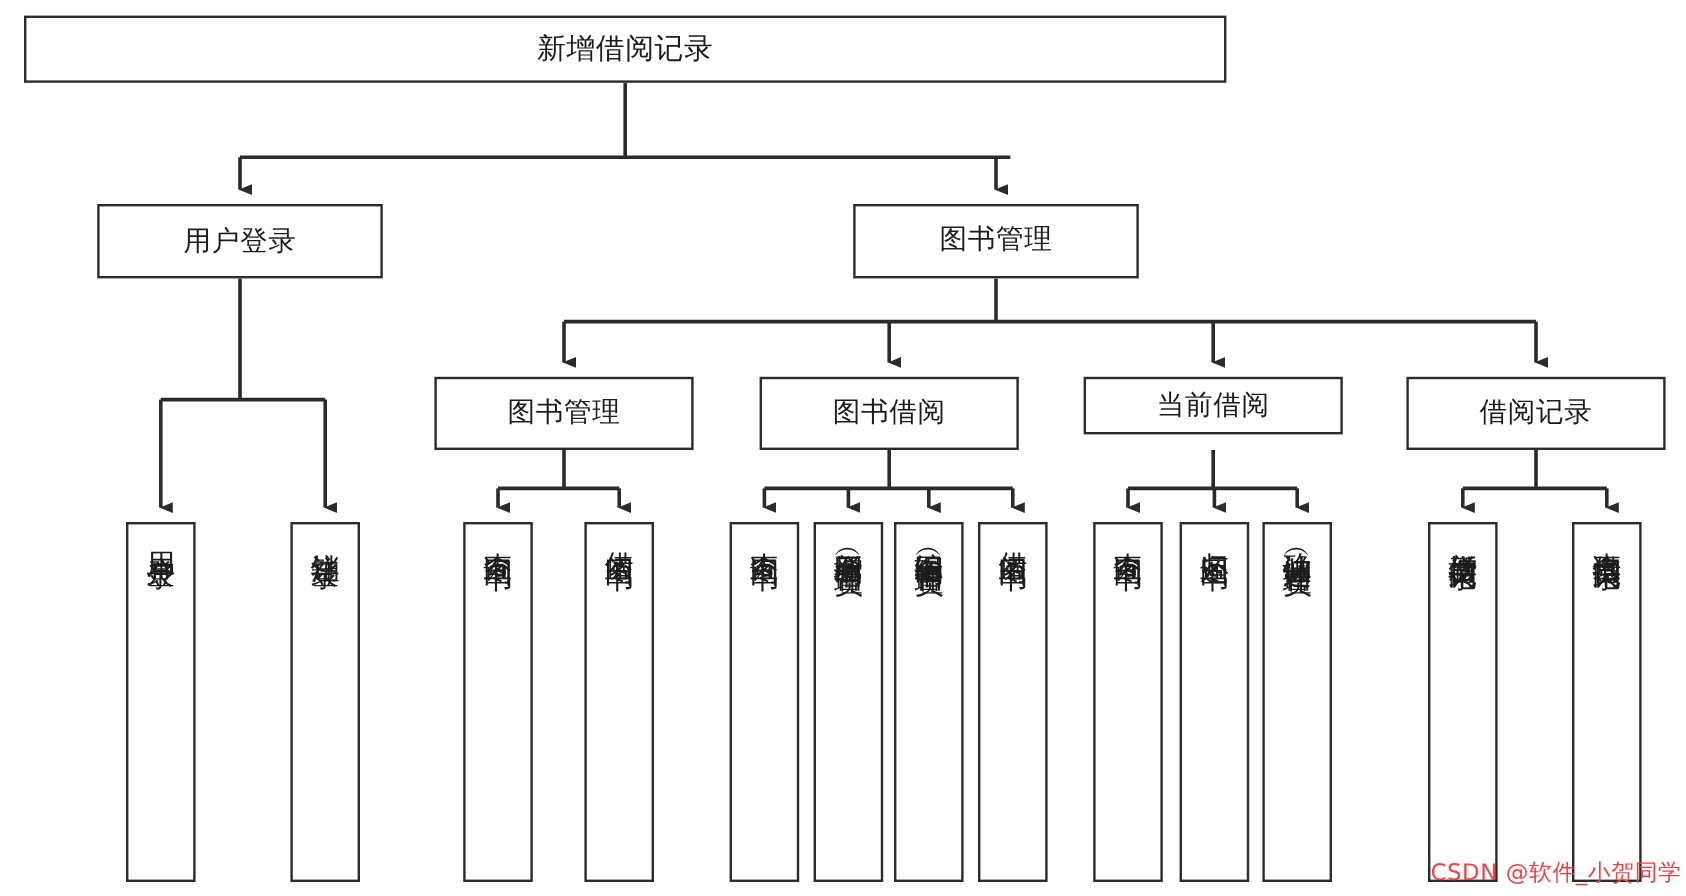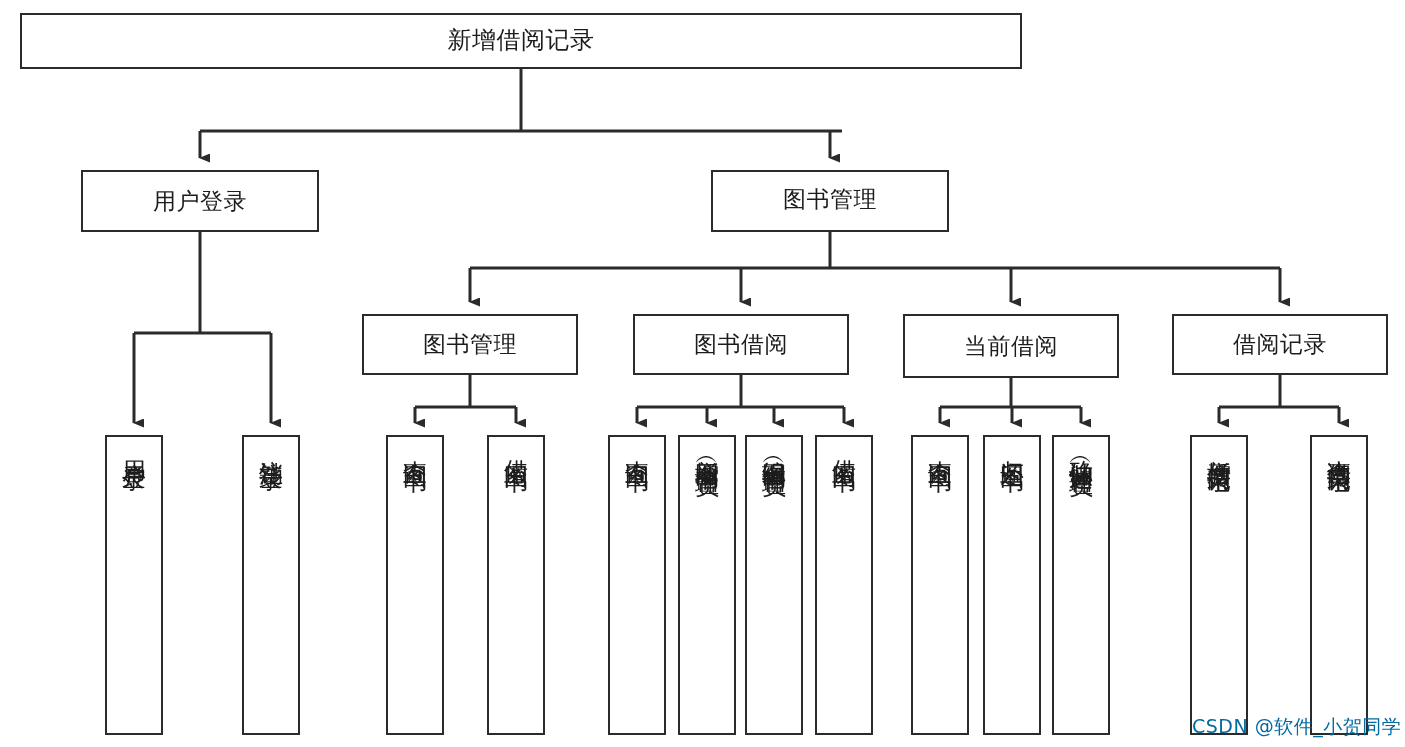--- a/index.html
+++ b/index.html
@@ -62,21 +62,21 @@
     font-size: 24px;
     line-height: 1.0;
     letter-spacing: 3px;
     white-space: nowrap;
   }
   .node.v.tall .label {
     letter-spacing: 2px;
   }
   .watermark {
     position: absolute;
-    color: #0369a1;
+    color: #ef4444;
     font-size: 19px;
     white-space: nowrap;
     letter-spacing: 0.5px;
     font-family: "DejaVu Sans", "Liberation Sans", sans-serif;
   }
 </style>
 </head>
 <body>
 
 <div id="canvas">
@@ -141,21 +141,21 @@
   <div class="node h" style="left:711px; top:170px; width:238px; height:62px;font-family:Liberation Mono, monospace;">
     <span class="label">图书管理</span>
   </div>
 
   <div class="node h" style="left:362px; top:314px; width:216px; height:61px;">
     <span class="label">图书管理</span>
   </div>
   <div class="node h" style="left:633px; top:314px; width:216px; height:61px;">
     <span class="label">图书借阅</span>
   </div>
-  <div class="node h" style="left:903px; top:314px; width:216px; height:64px;">
+  <div class="node h" style="left:903px; top:314px; width:216px; height:48px;">
     <span class="label">当前借阅</span>
   </div>
   <div class="node h" style="left:1172px; top:314px; width:216px; height:61px;">
     <span class="label">借阅记录</span>
   </div>
 
   <div class="node v" style="left:105px; top:435px; width:58px; height:300px;">
     <span class="label">用户登录</span>
   </div>
   <div class="node v" style="left:242px; top:435px; width:58px; height:300px;">

